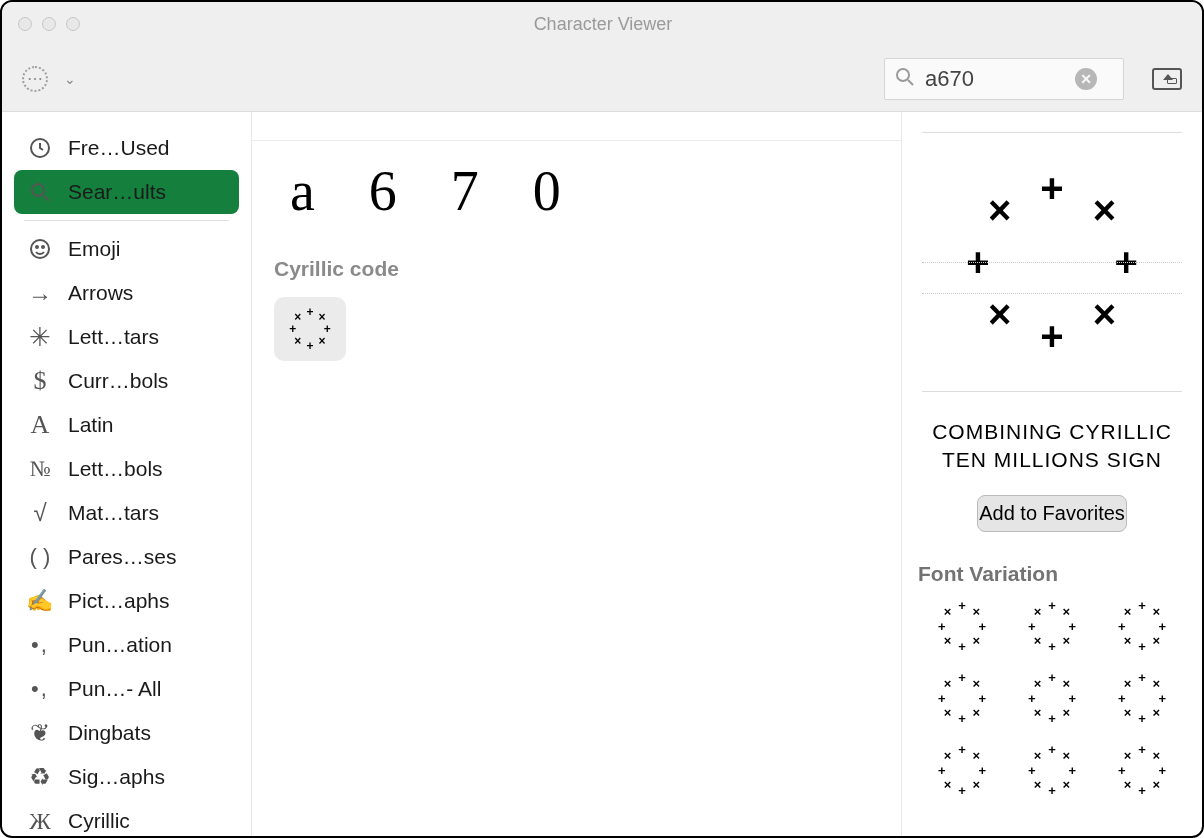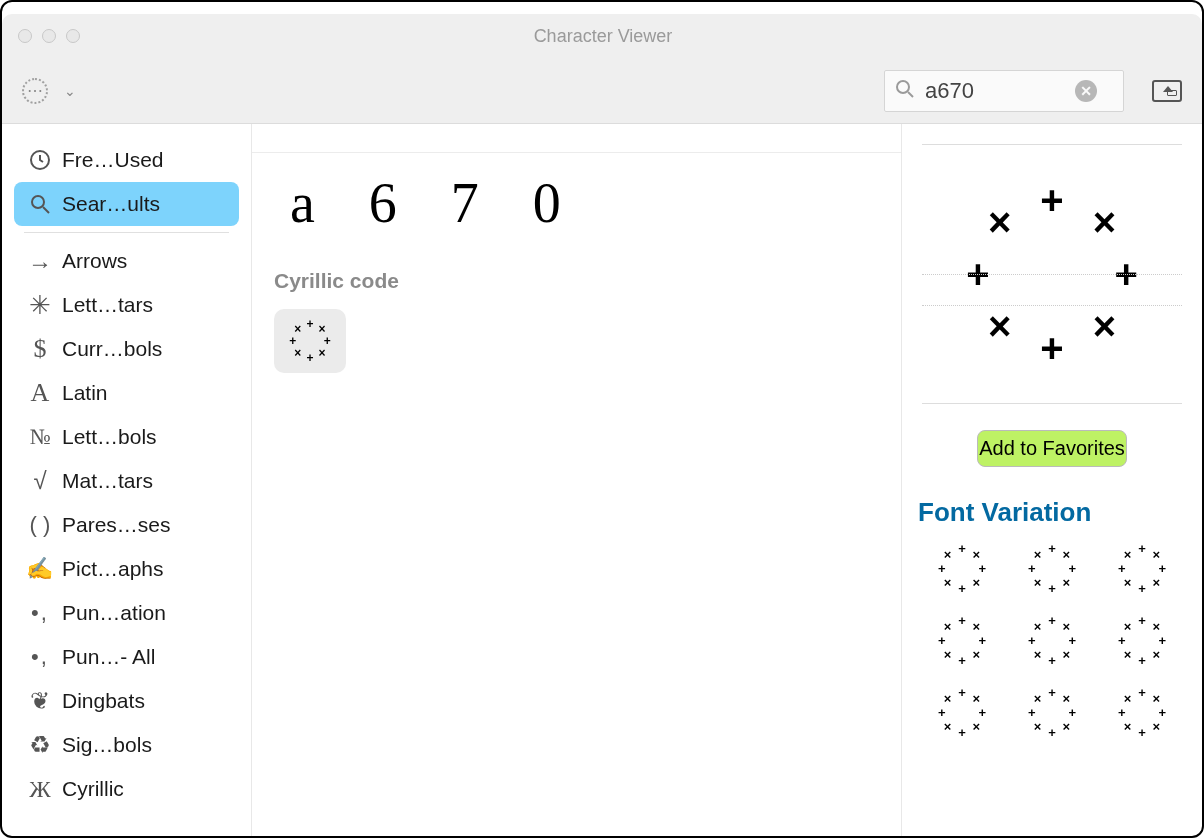--- a/index.html
+++ b/index.html
@@ -15,21 +15,20 @@
   flex-direction: column;
 }
 .titlebar {
   height: 44px;
   background: #efefef;
   display: flex;
   align-items: center;
   padding: 0 16px;
   border-top-left-radius: 10px;
   border-top-right-radius: 10px;
-  margin-top: 12px;
 }
 .traffic-lights { display: flex; gap: 10px; }
 .traffic-light {
   width: 14px; height: 14px; border-radius: 50%;
   border: 1px solid #c8c8c8; background: #e8e8e8;
 }
 .window-title {
   flex: 1; text-align: center; color: #9a9a9a; font-size: 18px;
   margin-left: -60px;
 }
@@ -80,25 +79,25 @@
 .content {
   flex: 1; display: flex; overflow: hidden;
 }
 .sidebar {
   width: 250px; border-right: 1px solid #e8e8e8;
   padding: 14px 12px; overflow-y: auto; position: relative;
 }
 .sidebar::-webkit-scrollbar { width: 12px; }
 .sidebar::-webkit-scrollbar-thumb { background: #c5c5c5; border-radius: 6px; }
 .sb-item {
-  display: flex; align-items: center; gap: 8px;
+  display: flex; align-items: center; gap: 14px;
   padding: 8px 12px; border-radius: 8px; font-size: 21px;
   color: #1a1a1a; cursor: default; white-space: nowrap; overflow: hidden;
 }
-.sb-item.selected { background: #7dd3fc; }
+.sb-item.selected { background: #15803d; }
 .sb-icon {
   width: 28px; height: 28px; display: flex; align-items: center;
   justify-content: center; color: #555; flex-shrink: 0; font-size: 22px;
 }
 .sb-divider { height: 1px; background: #e0e0e0; margin: 6px 10px; }
 .main {
   flex: 1; padding: 18px 22px; position: relative; border-right: 1px solid #e8e8e8;
 }
 .section-title {
   font-size: 21px; color: #8a8a8a; font-weight: 600; margin-bottom: 12px;
@@ -125,24 +124,24 @@
   content: ""; position: absolute; border-top: 1px dotted #ccc; width: 100%;
 }
 .preview-box::before { top: 62%; }
 .glyph-name {
   text-align: center; font-size: 21px; letter-spacing: 1px;
   line-height: 1.35; margin-bottom: 20px;
 }
 .fav-btn {
   display: block; margin: 0 auto 30px; padding: 6px 1px;
   font-size: 20px; border: 1px solid #bbb; border-radius: 8px;
-  background: #bef264; cursor: default;
+  background: #e5e5e5; cursor: default;
 }
 .font-var-title {
-  font-size: 26px; color: #0369a1; font-weight: 600; margin-bottom: 14px;
+  font-size: 21px; color: #737373; font-weight: 600; margin-bottom: 14px;
 }
 .variation-grid {
   display: grid; grid-template-columns: repeat(3, 1fr); gap: 20px 14px;
   padding: 0 6px;
 }
 .var-cell { display: flex; align-items: center; justify-content: center; }
 
 
 .tm-ring { position: relative; }
 .tm-ring .m { position: absolute; font-weight: 900; transform: translate(-50%,-50%); }
@@ -194,20 +193,31 @@
           <svg width="22" height="22" viewBox="0 0 22 22" fill="none" stroke="#555" stroke-width="2">
             <circle cx="9" cy="9" r="6"></circle>
             <line x1="14" y1="14" x2="20" y2="20"></line>
           </svg>
         </div>
         <span>Sear…ults</span>
       </div>
       <div class="sb-divider"></div>
       <div class="sb-item">
         <div class="sb-icon">
+          <svg width="24" height="24" viewBox="0 0 24 24" fill="none" stroke="#555" stroke-width="2">
+            <circle cx="12" cy="12" r="9"></circle>
+            <circle cx="9" cy="10" r="1" fill="#555"></circle>
+            <circle cx="15" cy="10" r="1" fill="#555"></circle>
+            <path d="M8 15c1 1.5 2.5 2 4 2s3-.5 4-2"></path>
+          </svg>
+        </div>
+        <span>Emoji</span>
+      </div>
+      <div class="sb-item">
+        <div class="sb-icon">
           <span style="font-size:24px">→</span>
         </div>
         <span>Arrows</span>
       </div>
       <div class="sb-item">
         <div class="sb-icon">
           <span style="font-size:26px">✳</span>
         </div>
         <span>Lett…tars</span>
       </div>
@@ -262,21 +272,21 @@
       <div class="sb-item">
         <div class="sb-icon">
           <span style="font-size:24px">❦</span>
         </div>
         <span>Dingbats</span>
       </div>
       <div class="sb-item">
         <div class="sb-icon">
           <span style="font-size:24px">♻</span>
         </div>
-        <span>Sig…bols</span>
+        <span>Sig…aphs</span>
       </div>
       <div class="sb-item">
         <div class="sb-icon">
           <span style="font-family:Georgia;font-size:24px">Ж</span>
         </div>
         <span>Cyrillic</span>
       </div>
     </div>
 
   <div class="main">
@@ -309,20 +319,21 @@
           <span class="m" style="left: 95px; top: 20.9px;">+</span>
           <span class="m" style="left: 147.397px; top: 42.6034px;">×</span>
           <span class="m" style="left: 169.1px; top: 95px;">+</span>
           <span class="m" style="left: 147.397px; top: 147.397px;">×</span>
           <span class="m" style="left: 95px; top: 169.1px;">+</span>
           <span class="m" style="left: 42.6034px; top: 147.397px;">×</span>
           <span class="m" style="left: 20.9px; top: 95px;">+</span>
           <span class="m" style="left: 42.6034px; top: 42.6034px;">×</span>
         </div>
     </div>
+    <div class="glyph-name">COMBINING CYRILLIC TEN MILLIONS SIGN</div>
     <button class="fav-btn">Add to Favorites</button>
     <div class="font-var-title">Font Variation</div>
     <div class="variation-grid" id="var-grid">
         <div class="var-cell">
           <div class="tm-ring" style="width: 52px; height: 52px; font-size: 13px;">
             <span class="m" style="left: 26px; top: 5.72px;">+</span>
             <span class="m" style="left: 40.3401px; top: 11.6599px;">×</span>
             <span class="m" style="left: 46.28px; top: 26px;">+</span>
             <span class="m" style="left: 40.3401px; top: 40.3401px;">×</span>
             <span class="m" style="left: 26px; top: 46.28px;">+</span>

